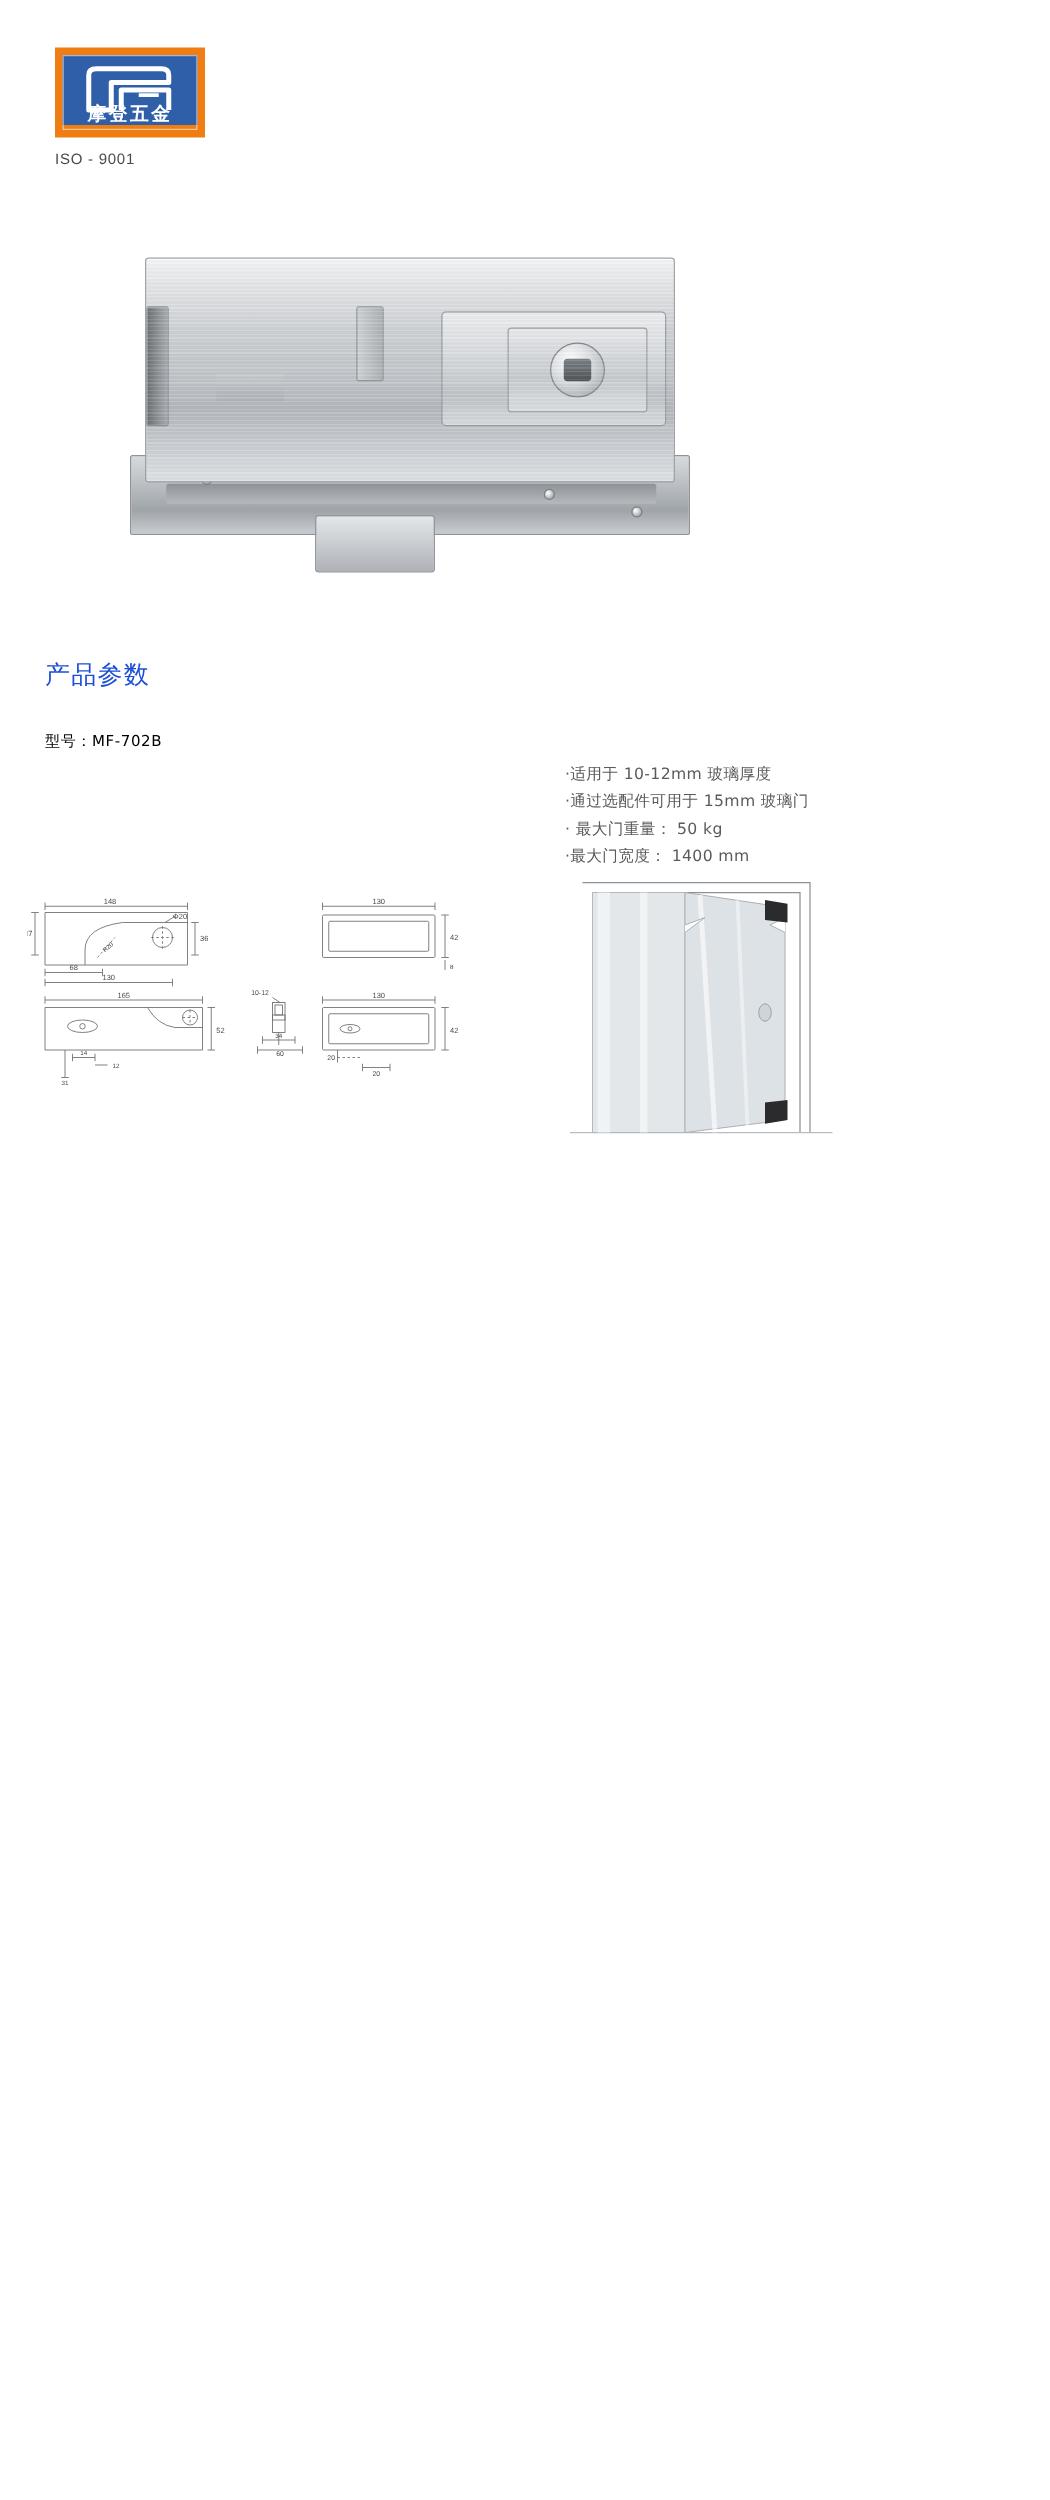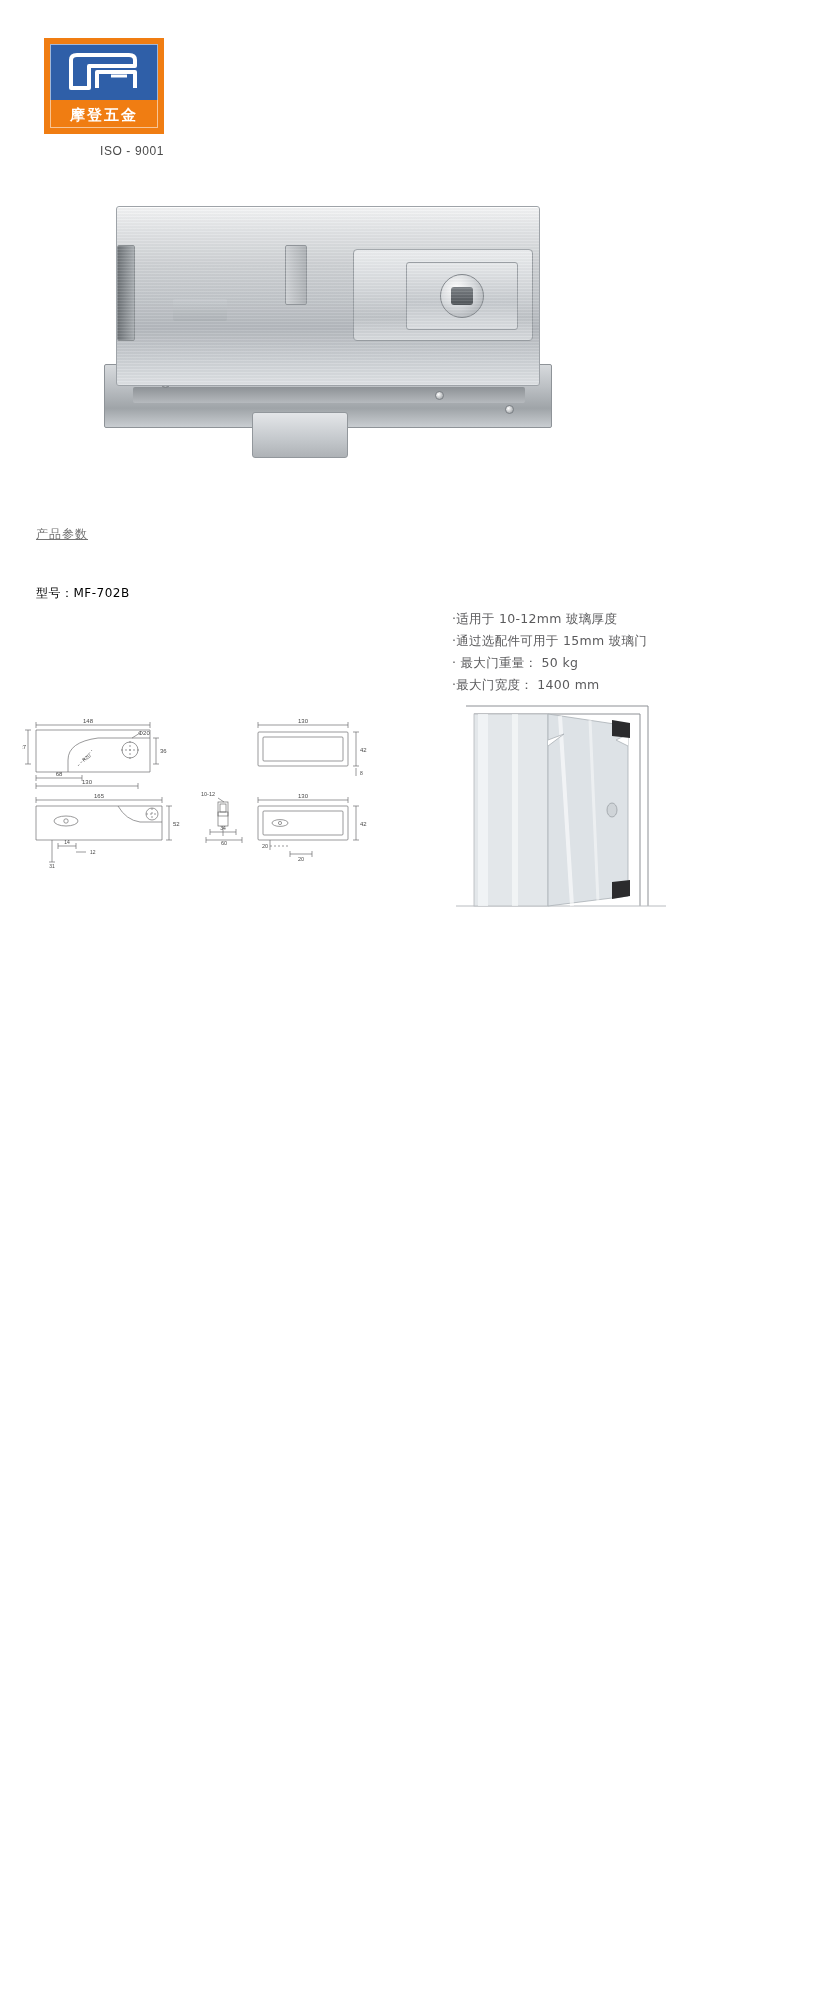--- a/index.html
+++ b/index.html
@@ -20,21 +20,21 @@
 
   
   .brand {
     position: absolute;
     left: 44px;
     top: 38px;
     width: 120px;
   }
   .logo-box {
     width: 120px;
-    height: 96px;
+    height: 72px;
     background: #f07d12;
     position: relative;
     overflow: hidden;
   }
   .logo-inner-line {
     position: absolute;
     left: 6px; top: 6px; right: 6px; bottom: 6px;
     border: 1px solid rgba(255,255,255,0.55);
   }
   .logo-upper {
@@ -57,21 +57,21 @@
     bottom: 9px;
     text-align: center;
     color: #ffffff;
     font-size: 15px;
     letter-spacing: 2px;
     font-weight: bold;
     font-family: "DejaVu Sans", sans-serif;
   }
   .iso-text {
     margin-top: 10px;
-    text-align: right;
+    text-align: left;
     font-size: 12px;
     color: #4a4a4a;
     letter-spacing: 0.6px;
     font-family: "Liberation Sans", sans-serif;
   }
 
   
   .hero {
     position: absolute;
     left: 104px;
@@ -217,25 +217,24 @@
     background: linear-gradient(180deg,#e4e6e9,#c4c8cc 60%,#aeb2b6);
     border: 1px solid #92979c;
     border-radius: 3px;
   }
 
   
   .sec-title {
     position: absolute;
     left: 36px;
     top: 526px;
-    font-size: 12px;
-    color: #737373;
+    font-size: 20px;
+    color: #1d4ed8;
     letter-spacing: 1px;
     font-family: "DejaVu Sans", sans-serif;
-    text-decoration: underline;
   }
   .model-line {
     position: absolute;
     left: 36px;
     top: 585px;
     font-size: 12px;
     color: #000000;
     letter-spacing: 0.5px;
     font-family: "DejaVu Sans", sans-serif;
   }

